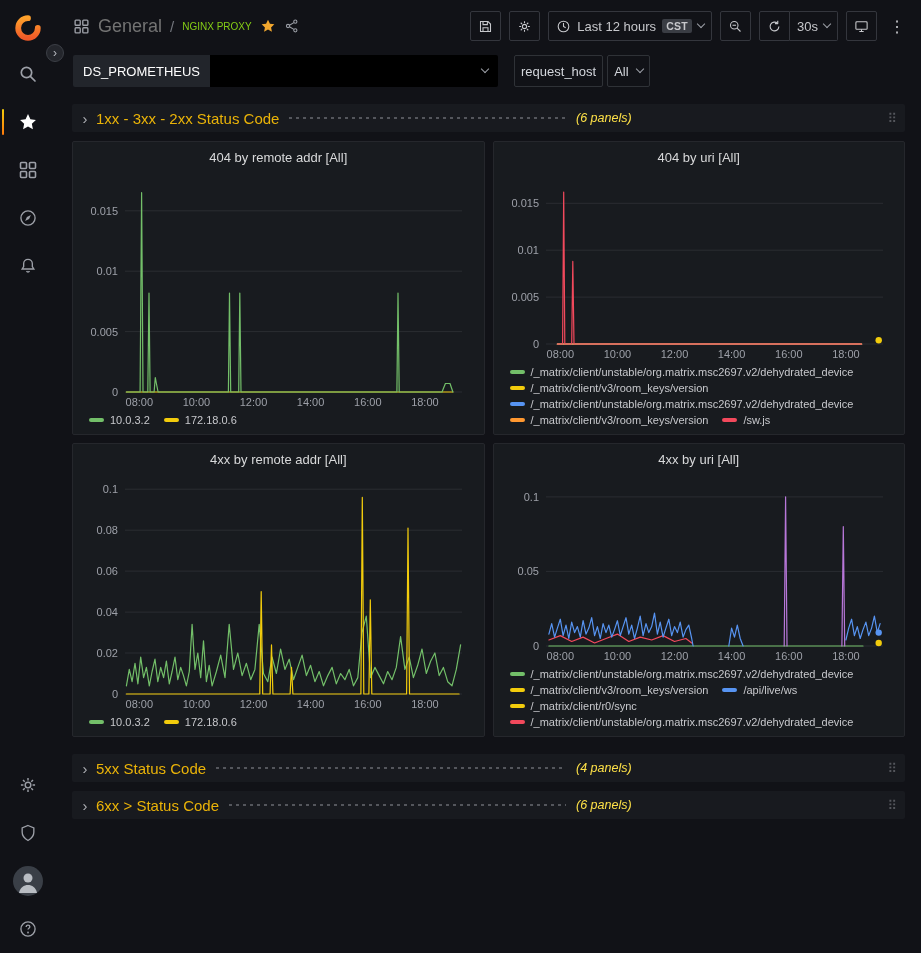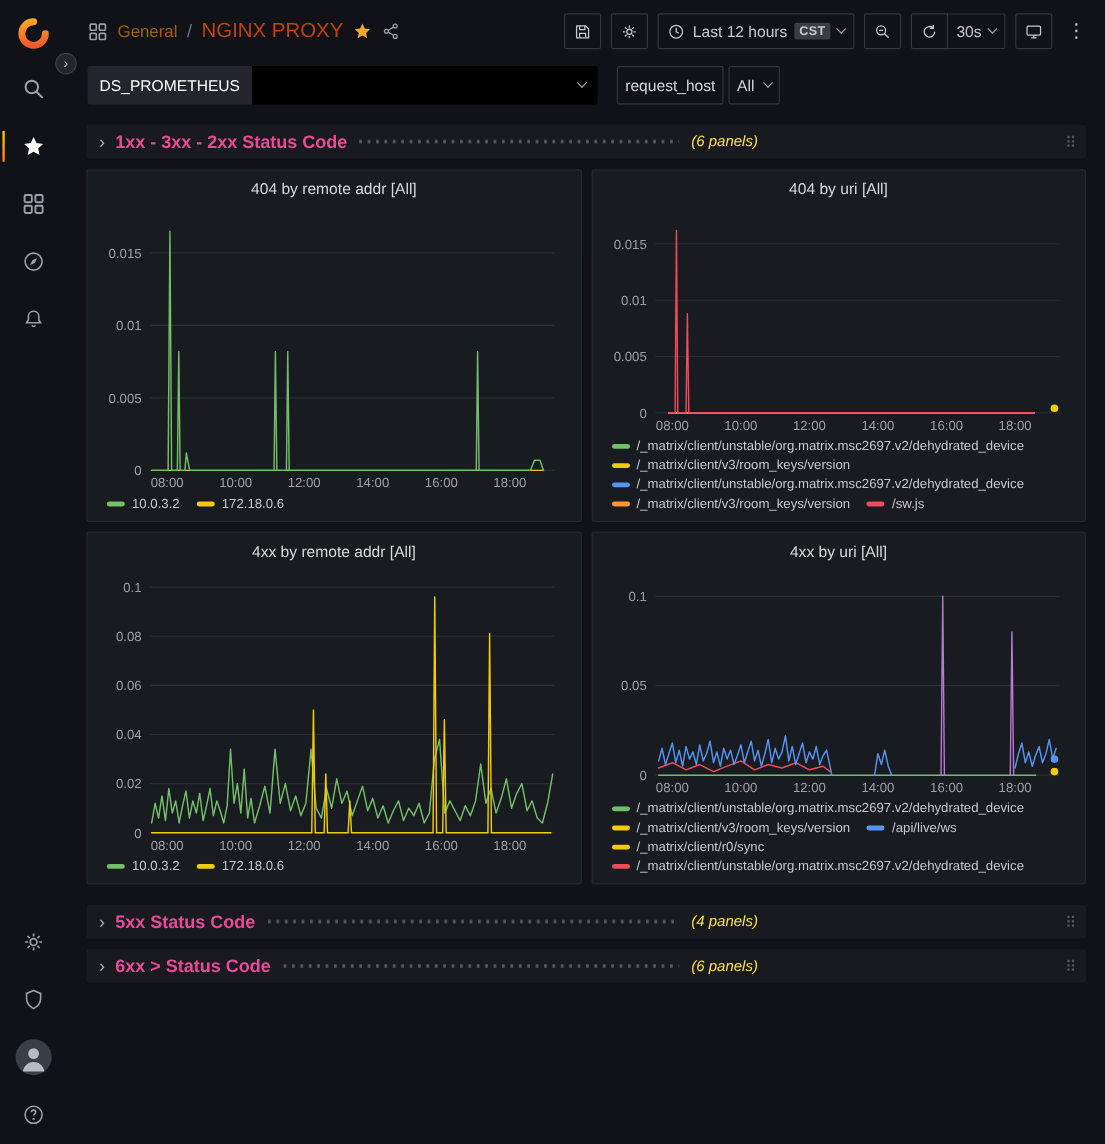--- a/index.html
+++ b/index.html
@@ -11,23 +11,23 @@
 .side-item{height:48px;display:flex;align-items:center;justify-content:center;cursor:pointer;position:relative;color:#9da0a8}
 .side-item.logo{height:44px}
 .side-item.active{color:#fff}
 .side-item.active::before{content:"";position:absolute;left:2px;top:11px;bottom:11px;width:2px;border-radius:2px;background:linear-gradient(#f2cc0c,#ff780a)}
 .side-spacer{flex:1}
 .expand-btn{position:absolute;right:-9px;top:44px;width:18px;height:18px;border-radius:50%;background:#24262c;border:1px solid #3c3f46;color:#b4b7bd;display:flex;align-items:center;justify-content:center;font-size:12px;line-height:1;cursor:pointer;z-index:9}
 .avatar{width:30px;height:30px;border-radius:50%;background:#3a3f47;display:flex;align-items:center;justify-content:center;overflow:hidden}
 
 .main{flex:1;display:flex;flex-direction:column;min-width:0}
 .topbar{height:52px;flex:none;display:flex;align-items:center;padding:0 12px 0 18px;gap:8px}
-.crumb-sec{color:#a16207;font-size:14px;cursor:pointer}
+.crumb-sec{color:#737373;font-size:18px;cursor:pointer}
 .crumb-sep{color:#73767d;font-size:15px}
-.crumb-title{color:#c2410c;font-size:17px;font-weight:500}
+.crumb-title{color:#84cc16;font-size:10px;font-weight:500}
 .hd-icon{color:#9da0a8;display:flex;align-items:center;cursor:pointer}
 .tb-right{margin-left:auto;display:flex;align-items:center;gap:8px}
 .tb-btn{height:30px;min-width:30px;padding:0 7px;border:1px solid #34363d;border-radius:2px;background:transparent;display:flex;align-items:center;justify-content:center;gap:6px;color:#c7c8cc;cursor:pointer;font-size:13px;font-family:inherit}
 .tb-btn.noborder{border:none;min-width:24px;padding:0 3px;font-size:16px}
 .badge{background:#3a3d44;color:#c7c8cc;font-size:10.5px;padding:1px 4px;border-radius:2px;font-weight:700;letter-spacing:.3px}
 .caret{width:6px;height:6px;border-right:1.5px solid #9da0a8;border-bottom:1.5px solid #9da0a8;transform:rotate(45deg);display:inline-block;margin-top:-4px;flex:none}
 .group{display:flex}
 .group .tb-btn:first-child{border-radius:2px 0 0 2px}
 .group .tb-btn:last-child{border-radius:0 2px 2px 0;border-left:none}
 
@@ -38,21 +38,21 @@
 .var-group{display:flex;gap:4px}
 .vh-box{height:32px;border:1px solid #2f3237;border-radius:2px;display:flex;align-items:center;gap:8px;padding:0 6px;font-size:13px;color:#d3d6dc;background:transparent;cursor:pointer}
 
 .content{flex:1;overflow:hidden;padding:8px 16px 0 17px}
 .row-head{height:28px;display:flex;align-items:center;padding:0 6px;margin-bottom:9px;cursor:pointer}
 .row-head.bar{background:#181a1f;border-radius:2px}
 .row-head.expanded{margin-top:10px;margin-bottom:12px}
 .chev{color:#aeb0b5;font-size:15px;width:14px;flex:none;display:inline-block;text-align:center}
 .chev.rot90{transform:rotate(90deg)}
 .rt-wrap{display:flex;align-items:center;width:470px;min-width:0;margin-left:4px}
-.row-title{font-size:15px;font-weight:700;color:#ec4899;white-space:nowrap;flex:none}
+.row-title{font-size:15px;font-weight:400;color:#eab308;white-space:nowrap;flex:none}
 .dots{flex:1;height:16px;margin-left:8px;background-image:radial-gradient(circle,#54565c 1.4px,transparent 1.5px);background-size:7px 16px;background-repeat:repeat-x;background-position:0 55%}
 .panel-count{margin-left:10px;font-size:12.5px;font-style:italic;color:#fde047;white-space:nowrap}
 .drag{margin-left:auto;color:#54565c;font-size:13px;padding-right:2px;cursor:grab}
 
 .grid{display:grid;grid-template-columns:1fr 1fr;gap:8px;margin-bottom:17px}
 .panel{height:294px;background:#181b1f;border:1px solid #25272c;border-radius:2px;display:flex;flex-direction:column;padding:5px 8px 6px;min-width:0}
 .panel-title{text-align:center;font-size:13px;font-weight:500;color:#d8d9da;height:22px;line-height:22px;flex:none;cursor:pointer;white-space:nowrap;overflow:hidden}
 .chart{flex:1;min-height:0;position:relative}
 .chart svg{display:block}
 .legend{flex:none;display:flex;flex-wrap:wrap;align-content:flex-start;padding:2px 2px 0 8px;overflow:hidden}

